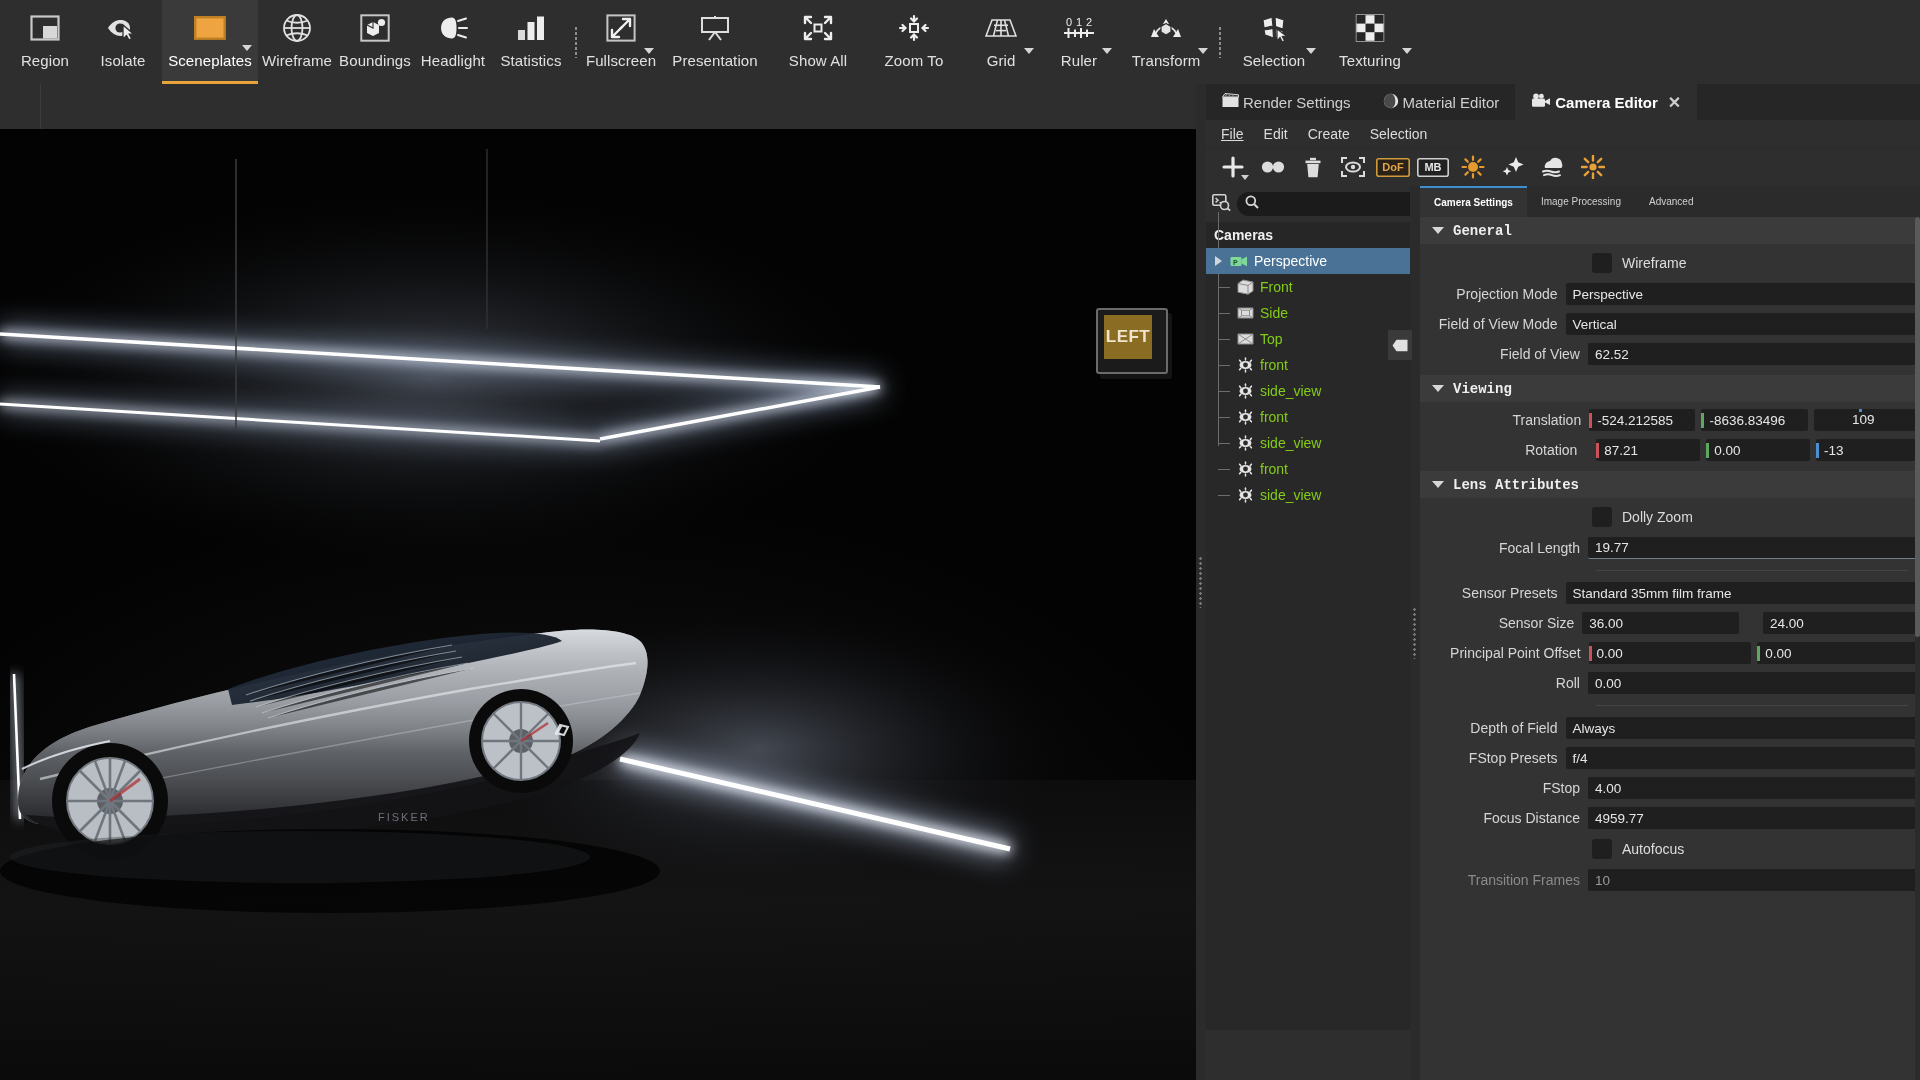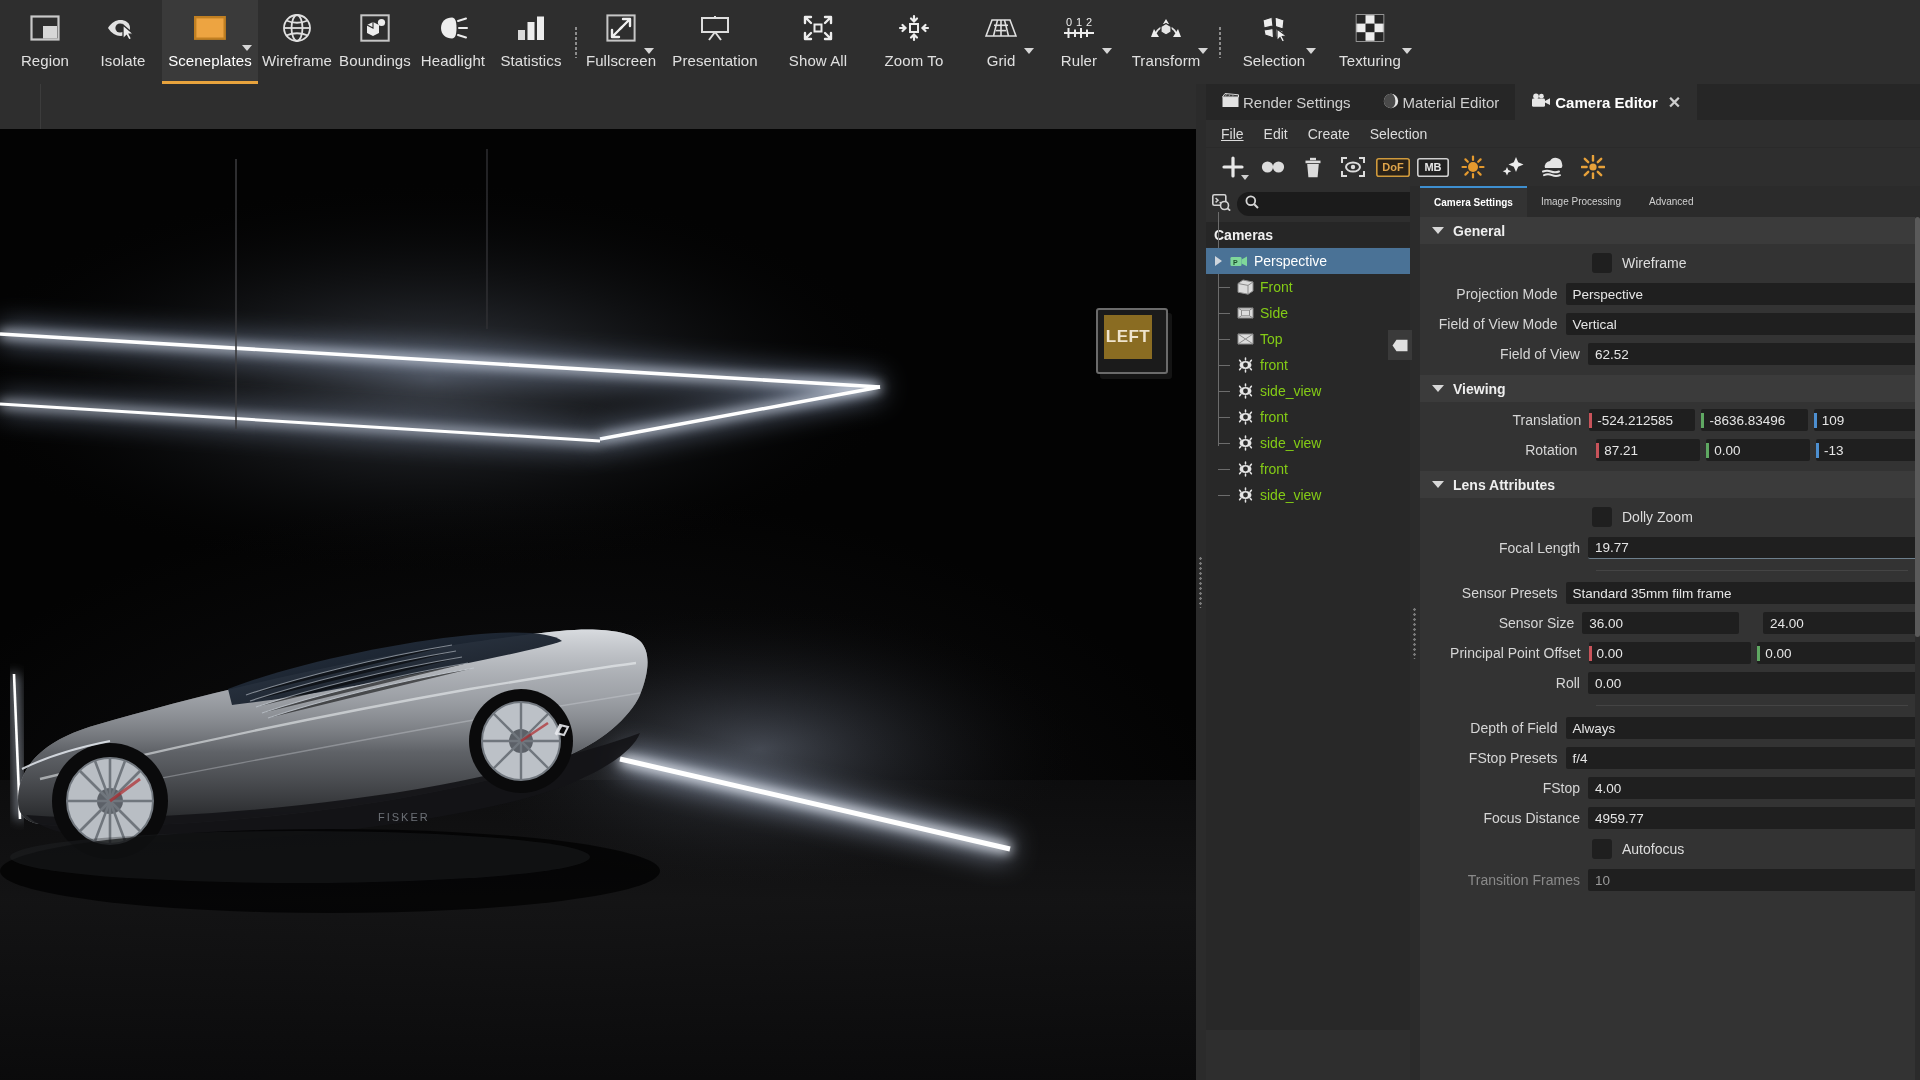--- a/index.html
+++ b/index.html
@@ -213,21 +213,21 @@
     display: flex; align-items: center; padding: 0 14px; font-size: 10px;
     color: #d0d0d0; cursor: default;
   }
   .prtab.active {
     background: #333333; color: #ffffff; font-weight: bold;
     border-top: 2px solid #3e8fd0;
   }
   .sect-head {
     height: 27px; background: #3b3b3b; display: flex; align-items: center;
     gap: 9px; padding-left: 12px;
-    font-size: 14px; font-weight: bold; color: #eeeeee; cursor: default;
+    font-size: 14px; font-weight: bold; color: #eeeeee; cursor: default; font-family: Liberation Mono, monospace;
   }
   .sect-head .tri {
     width:0;height:0;border-left:6px solid transparent;border-right:6px solid transparent;
     border-top:7px solid #d7d7d7;
   }
   .prop-area { padding: 0; }
   .row {
     display: flex; align-items: center; height: 30px;
   }
   .lbl {
@@ -1048,21 +1048,21 @@
           <div class="row">
             <span class="lbl">Translation</span>
             <span class="fld axis" style="width:108px;margin-right:6px;">
               <i class="axisbar x"></i>
               <span>-524.212585</span>
             </span>
             <span class="fld axis" style="width:108px;margin-right:6px;">
               <i class="axisbar y"></i>
               <span>-8636.83496</span>
             </span>
-            <span class="fld axis" style="width:108px;">
+            <span class="fld axis" style="width:108px;flex-direction:column;">
               <i class="axisbar z"></i>
               <span>109</span>
             </span>
           </div>
           <div class="row">
             <span class="lbl">Rotation</span>
             <span class="fld axis" style="width:108px;margin-right:6px;margin-left:11px;">
               <i class="axisbar x"></i>
               <span>87.21</span>
             </span>

